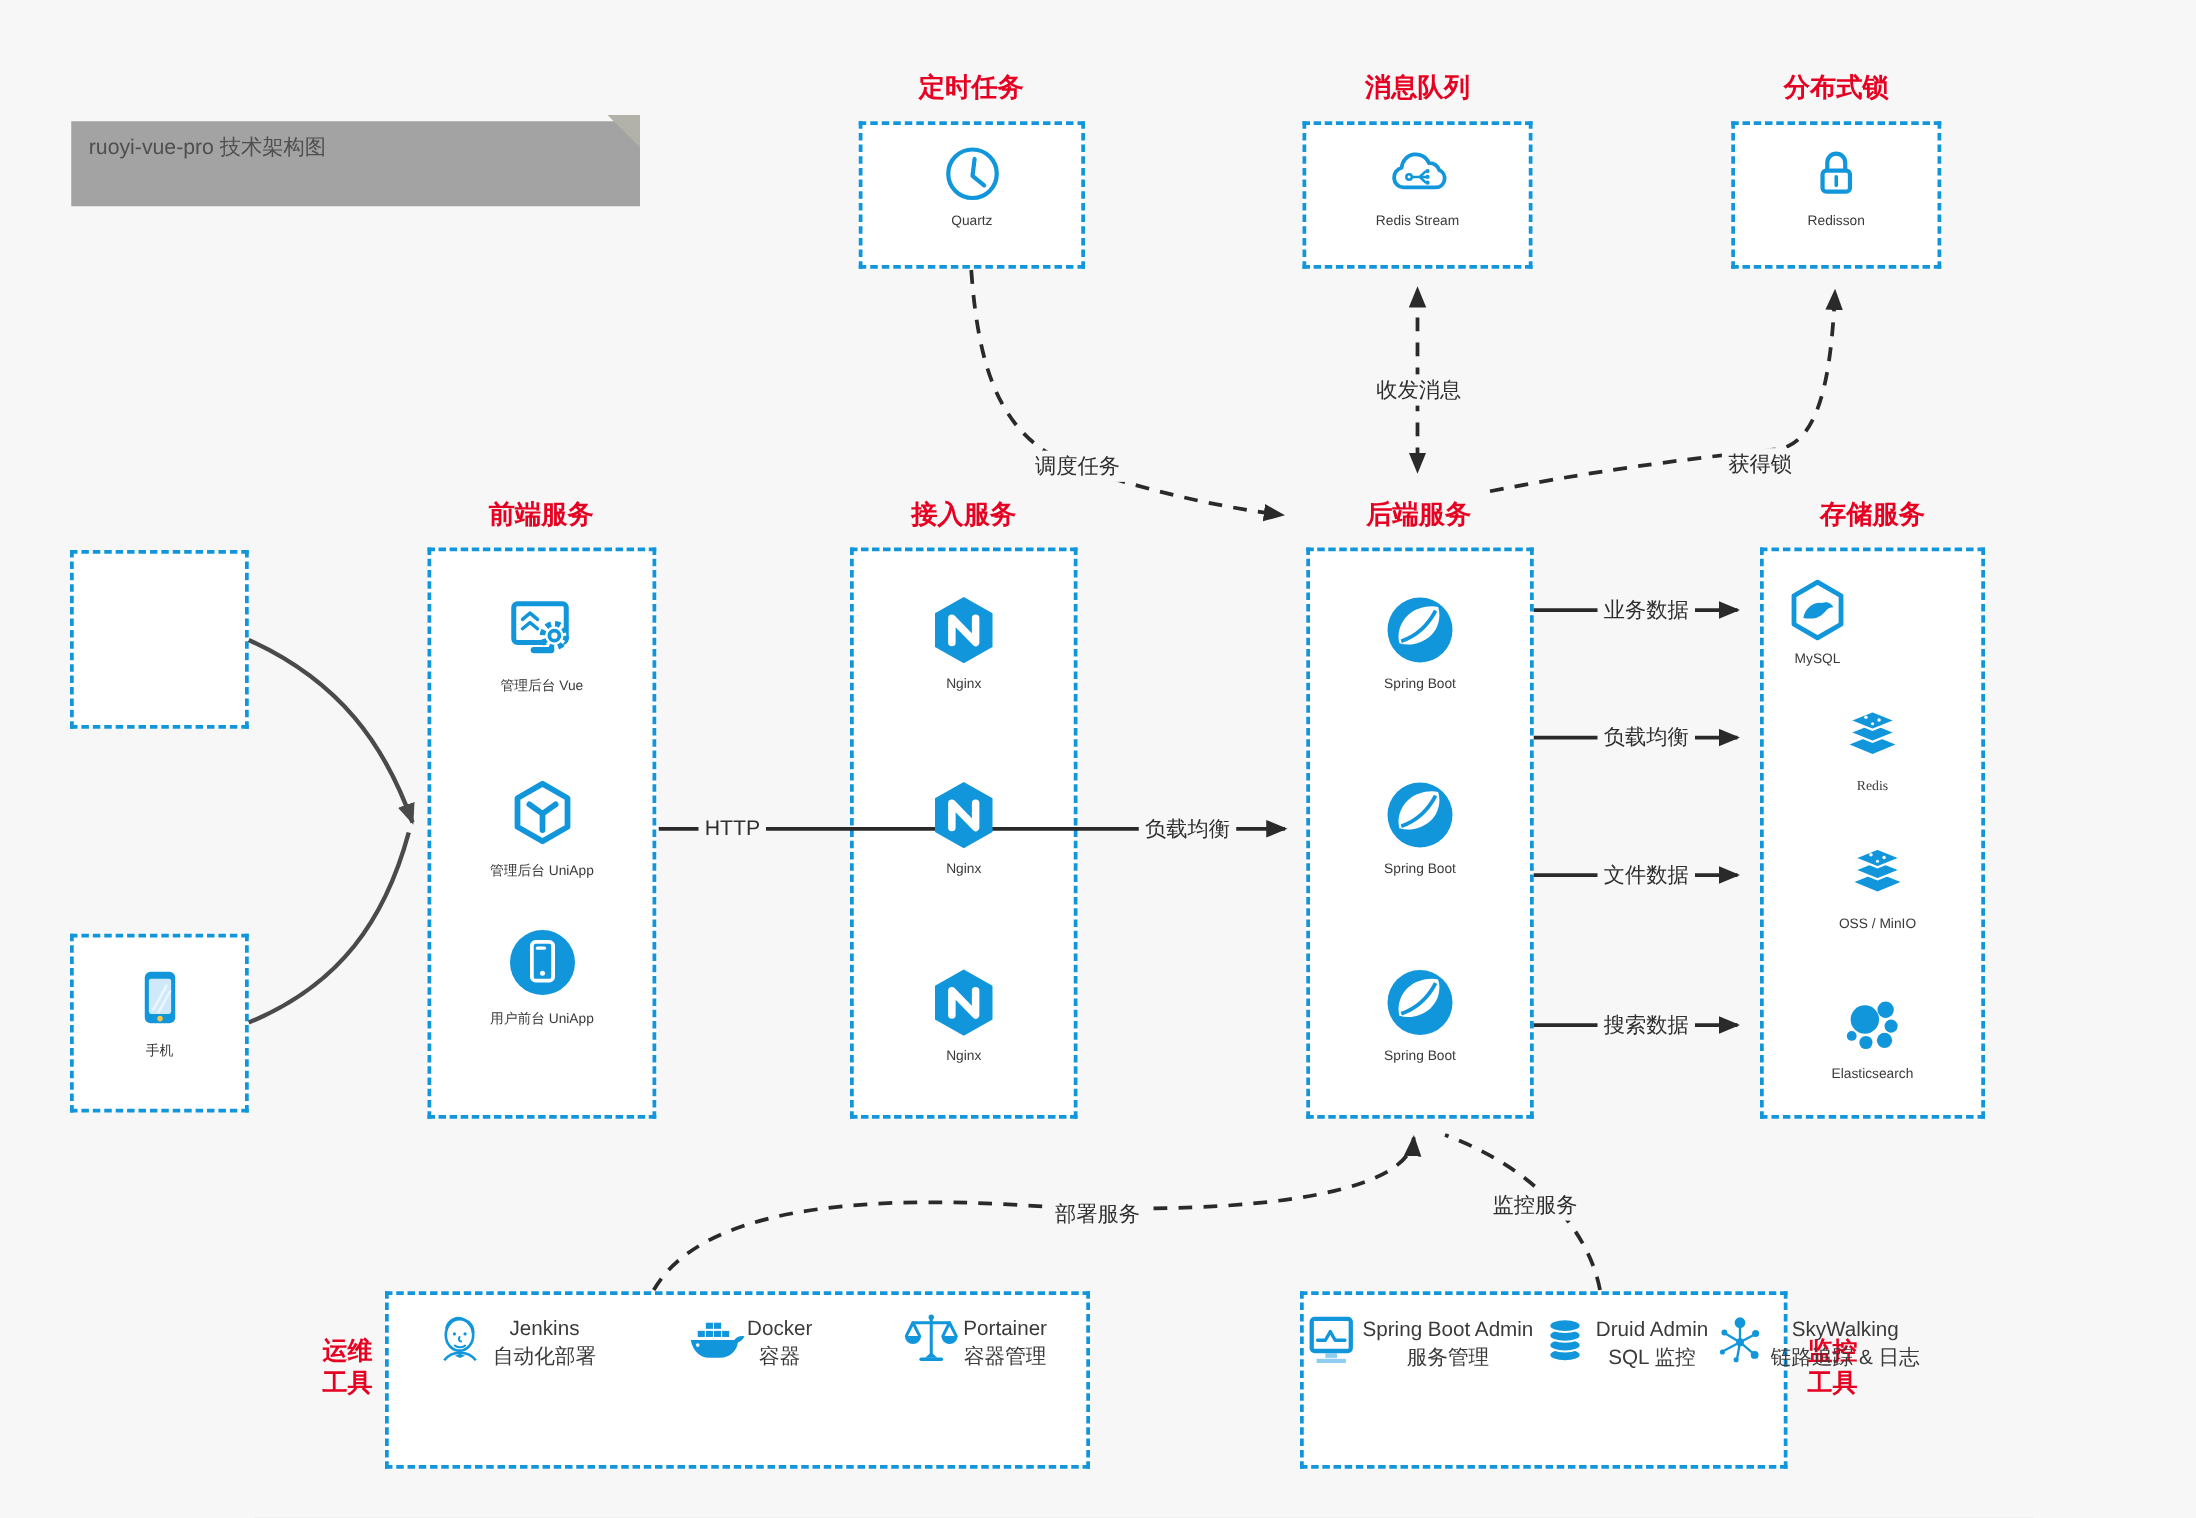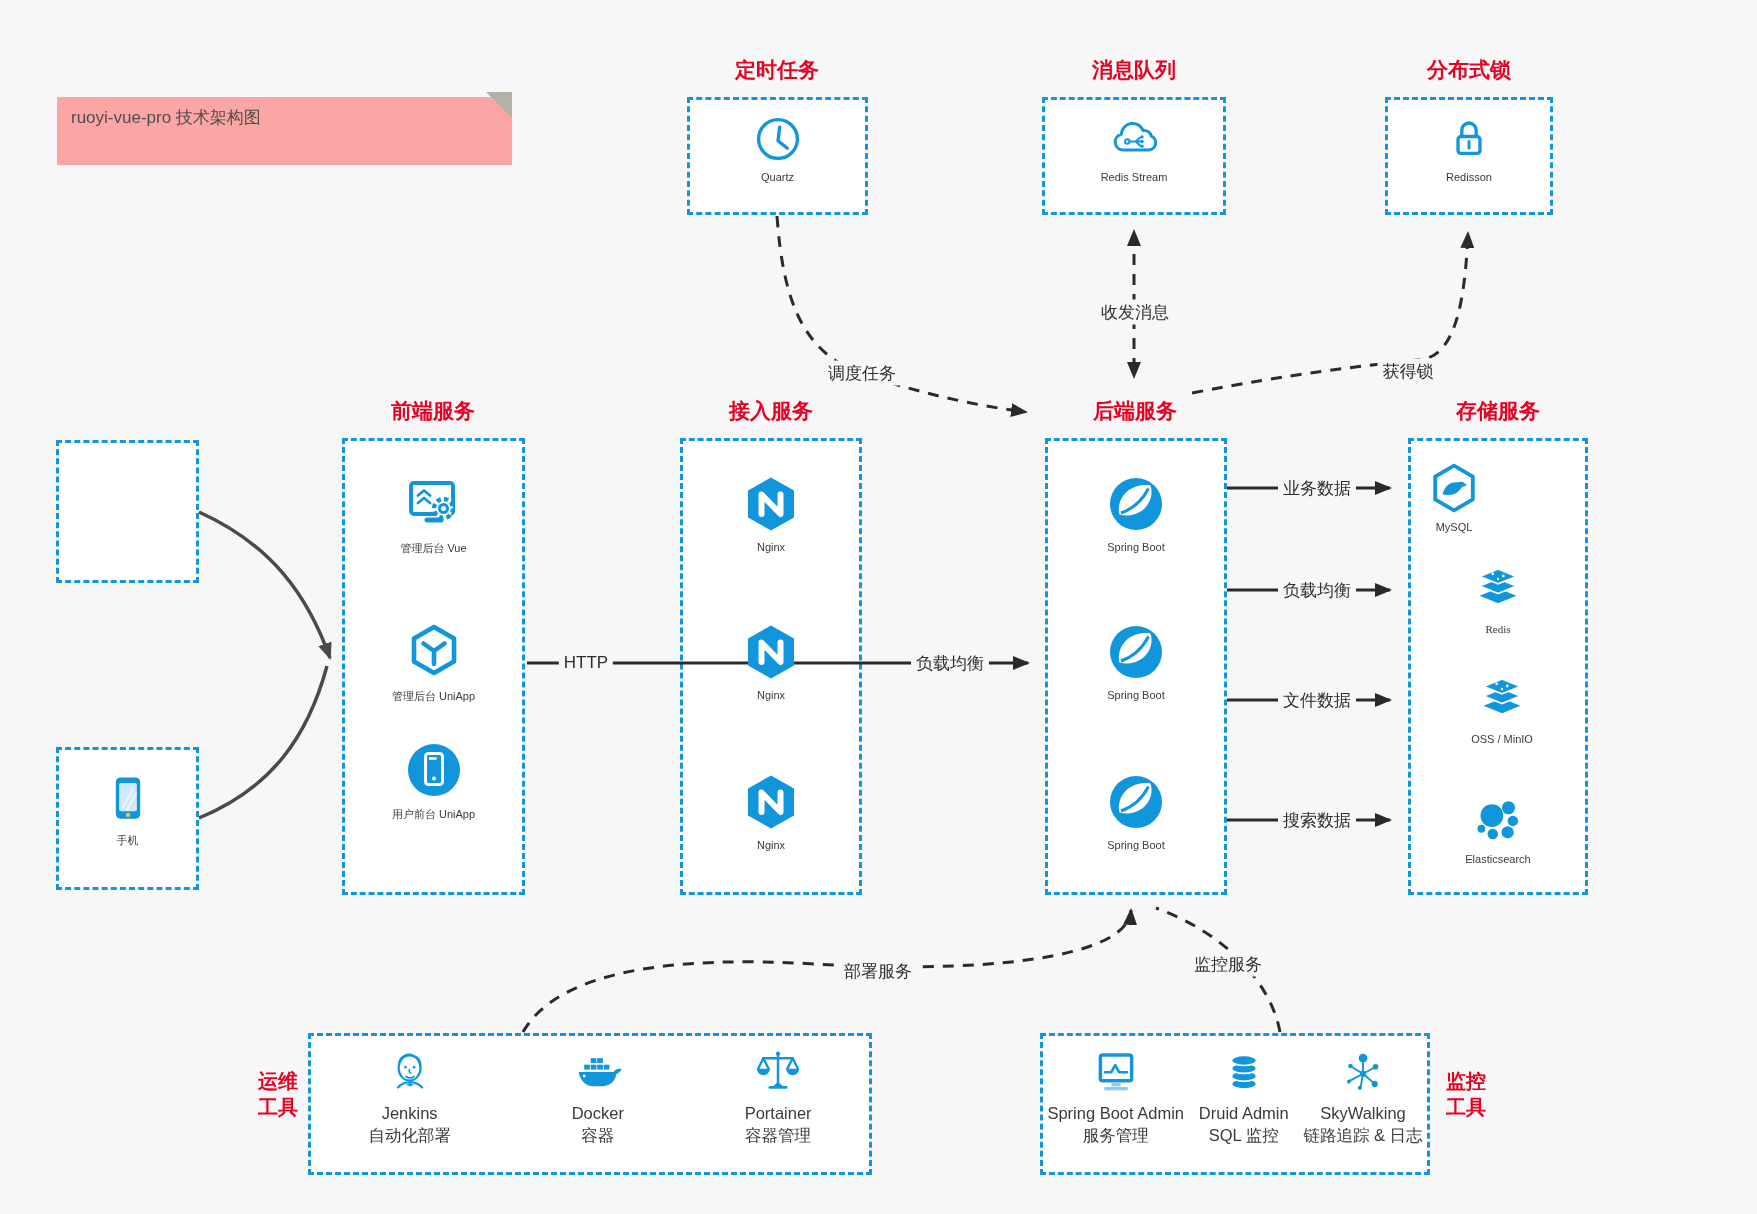--- a/index.html
+++ b/index.html
@@ -10,22 +10,22 @@
   .title-red{position:absolute;transform:translate(-50%,-50%);color:#e60021;font-weight:bold;
              font-size:21px;white-space:nowrap;z-index:3;}
   .side-title{position:absolute;color:#e60021;font-weight:bold;font-size:20px;line-height:26px;
               text-align:center;white-space:nowrap;z-index:3;}
   .edge-label{position:absolute;transform:translate(-50%,-50%);background:#f7f7f7;padding:1px 5px;
               font-size:17px;color:#2f2f2f;white-space:nowrap;z-index:3;}
   .item{position:absolute;display:flex;flex-direction:column;align-items:center;z-index:3;}
   .lbl{font-size:11px;color:#3a3a3a;margin-top:5px;white-space:nowrap;text-align:center;}
   .lbl2{font-size:16.5px;color:#3a3a3a;line-height:22px;white-space:nowrap;text-align:center;margin-top:4px;}
   .hrow{position:absolute;display:flex;justify-content:space-around;align-items:flex-start;z-index:3;}
-  .hitem{display:flex;flex-direction:column;align-items:center;}
-  .note{position:absolute;left:57px;top:97px;width:455px;height:68px;background:#fca5a5;z-index:3;}
+  .hitem{display:flex;flex-direction:row;align-items:center;}
+  .note{position:absolute;left:57px;top:97px;width:455px;height:68px;background:#a3a3a3;z-index:3;}
   .note-text{font-size:17px;color:#4f4f4f;line-height:26px;padding:8px 0 0 14px;}
   .note-fold{position:absolute;left:486px;top:92px;width:0;height:0;z-index:4;
              border-top:26px solid #b2b2aa;border-left:26px solid transparent;}
 </style>
 </head>
 <body>
 
 <div class="canvas">
 
   <svg class="overlay" width="1757" height="1214">

